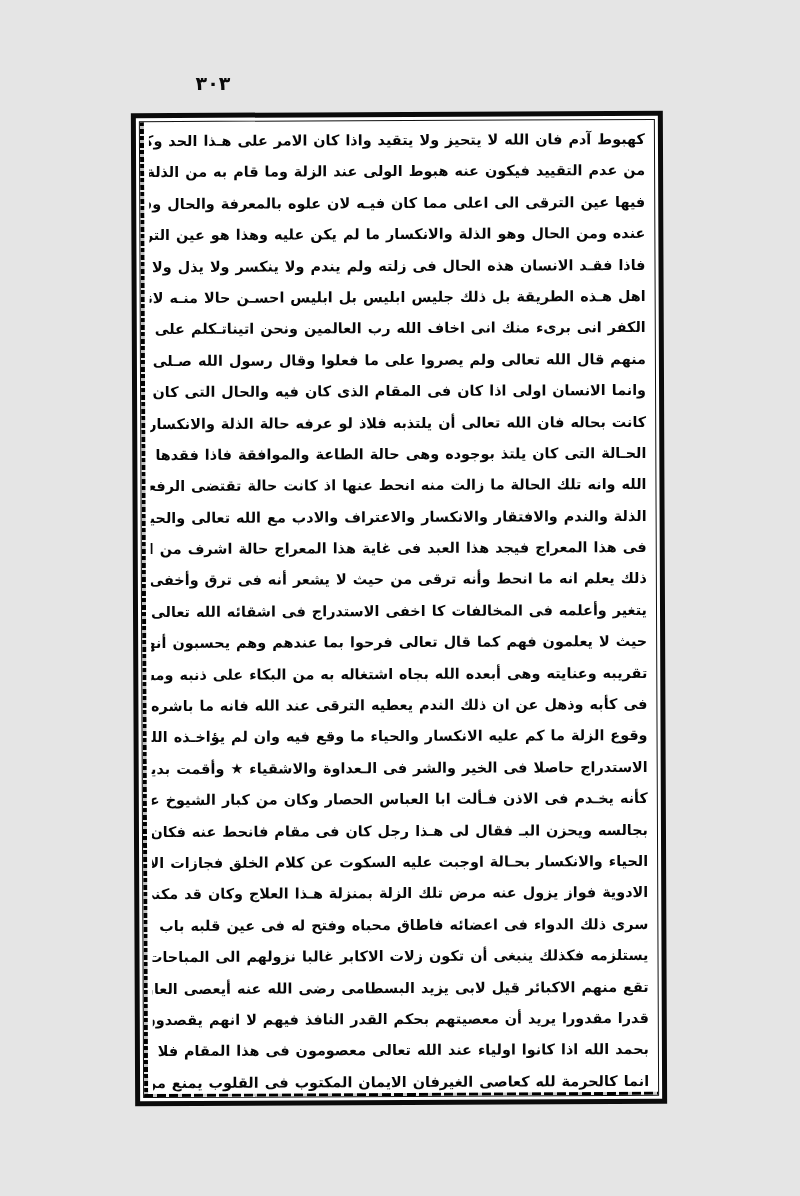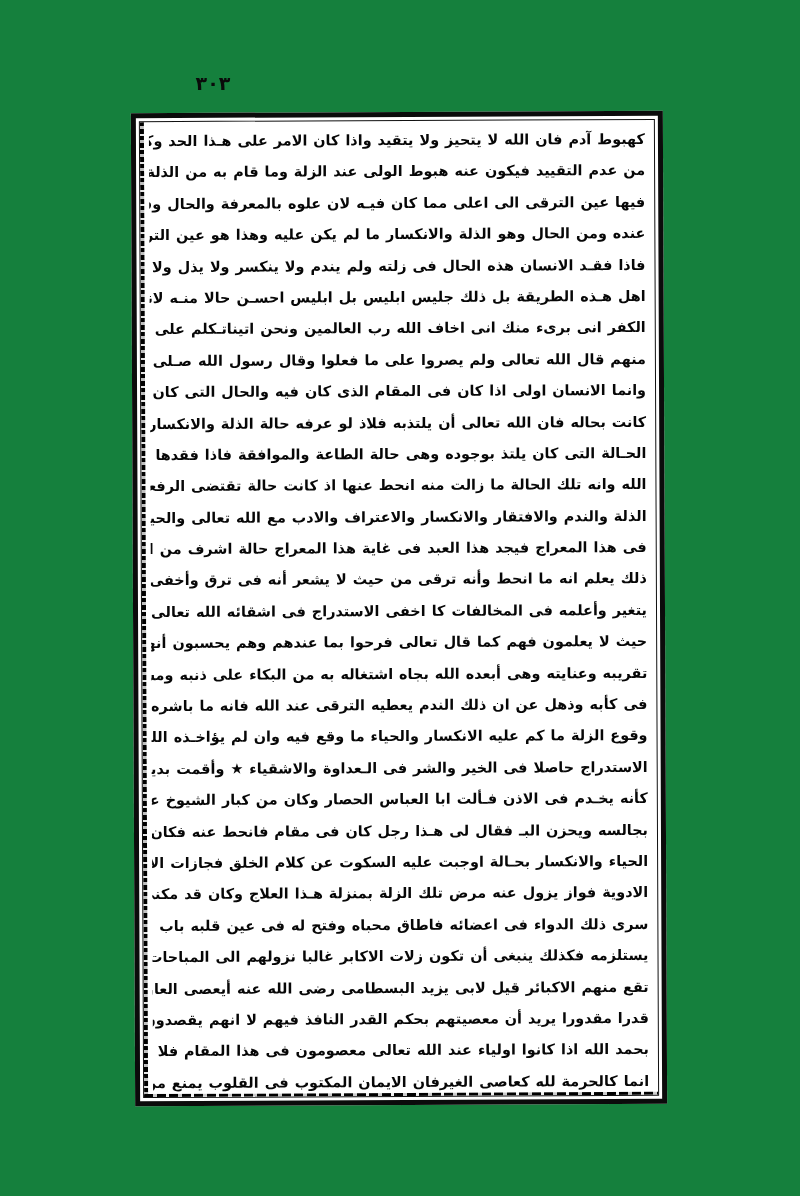--- a/index.html
+++ b/index.html
@@ -14,21 +14,21 @@
     position: relative;
     overflow: hidden;
     font-family: "DejaVu Sans", sans-serif;
     -webkit-font-smoothing: none;
   }
 
   
   #page-sheet {
     position: absolute;
     inset: 0;
-    background: #15803d;
+    background: #e5e5e5;
   }
 
   
   #folio-number {
     position: absolute;
     left: 178px;
     top: 74px;
     width: 70px;
     text-align: center;
     font-family: "DejaVu Sans", sans-serif;

